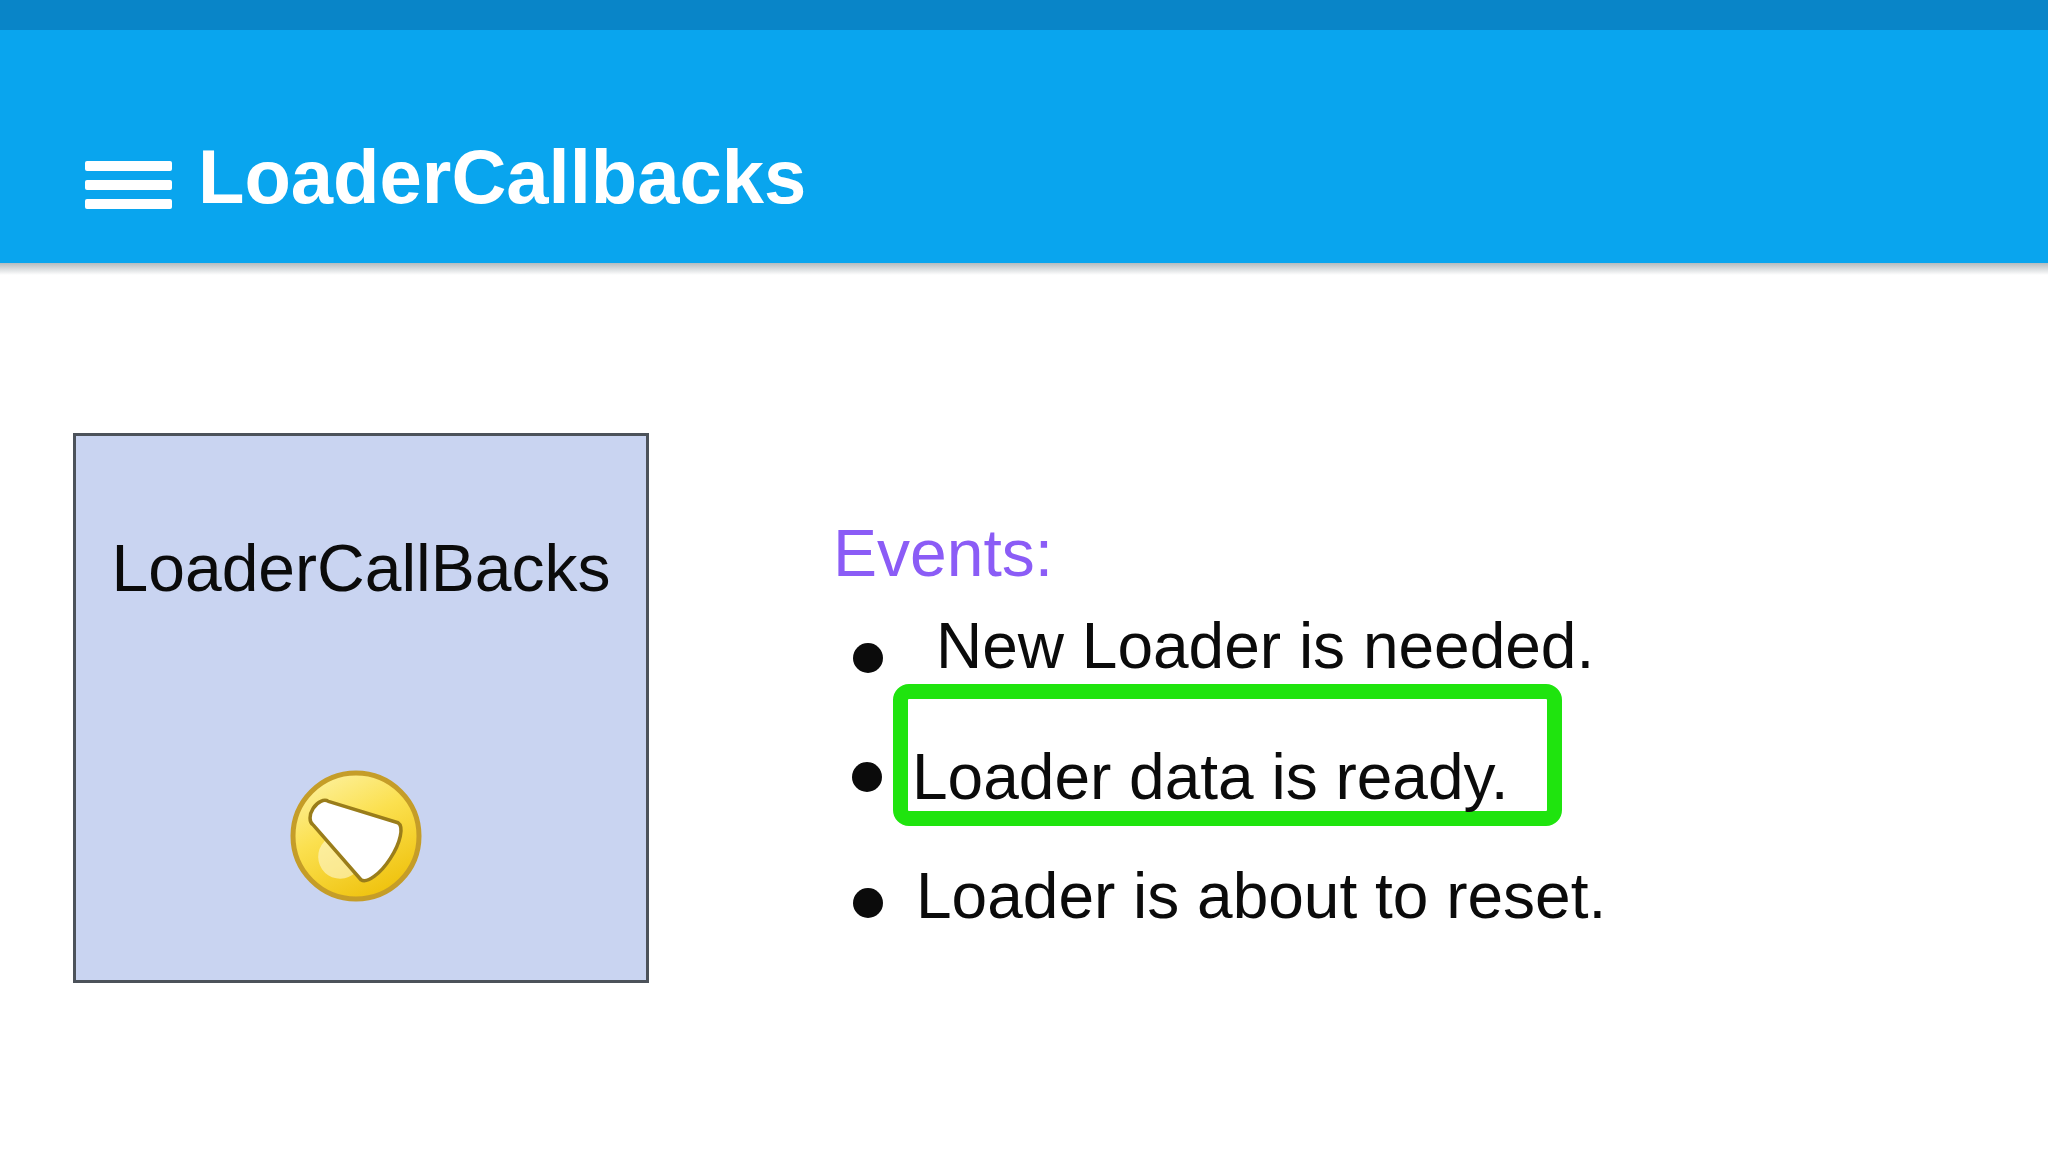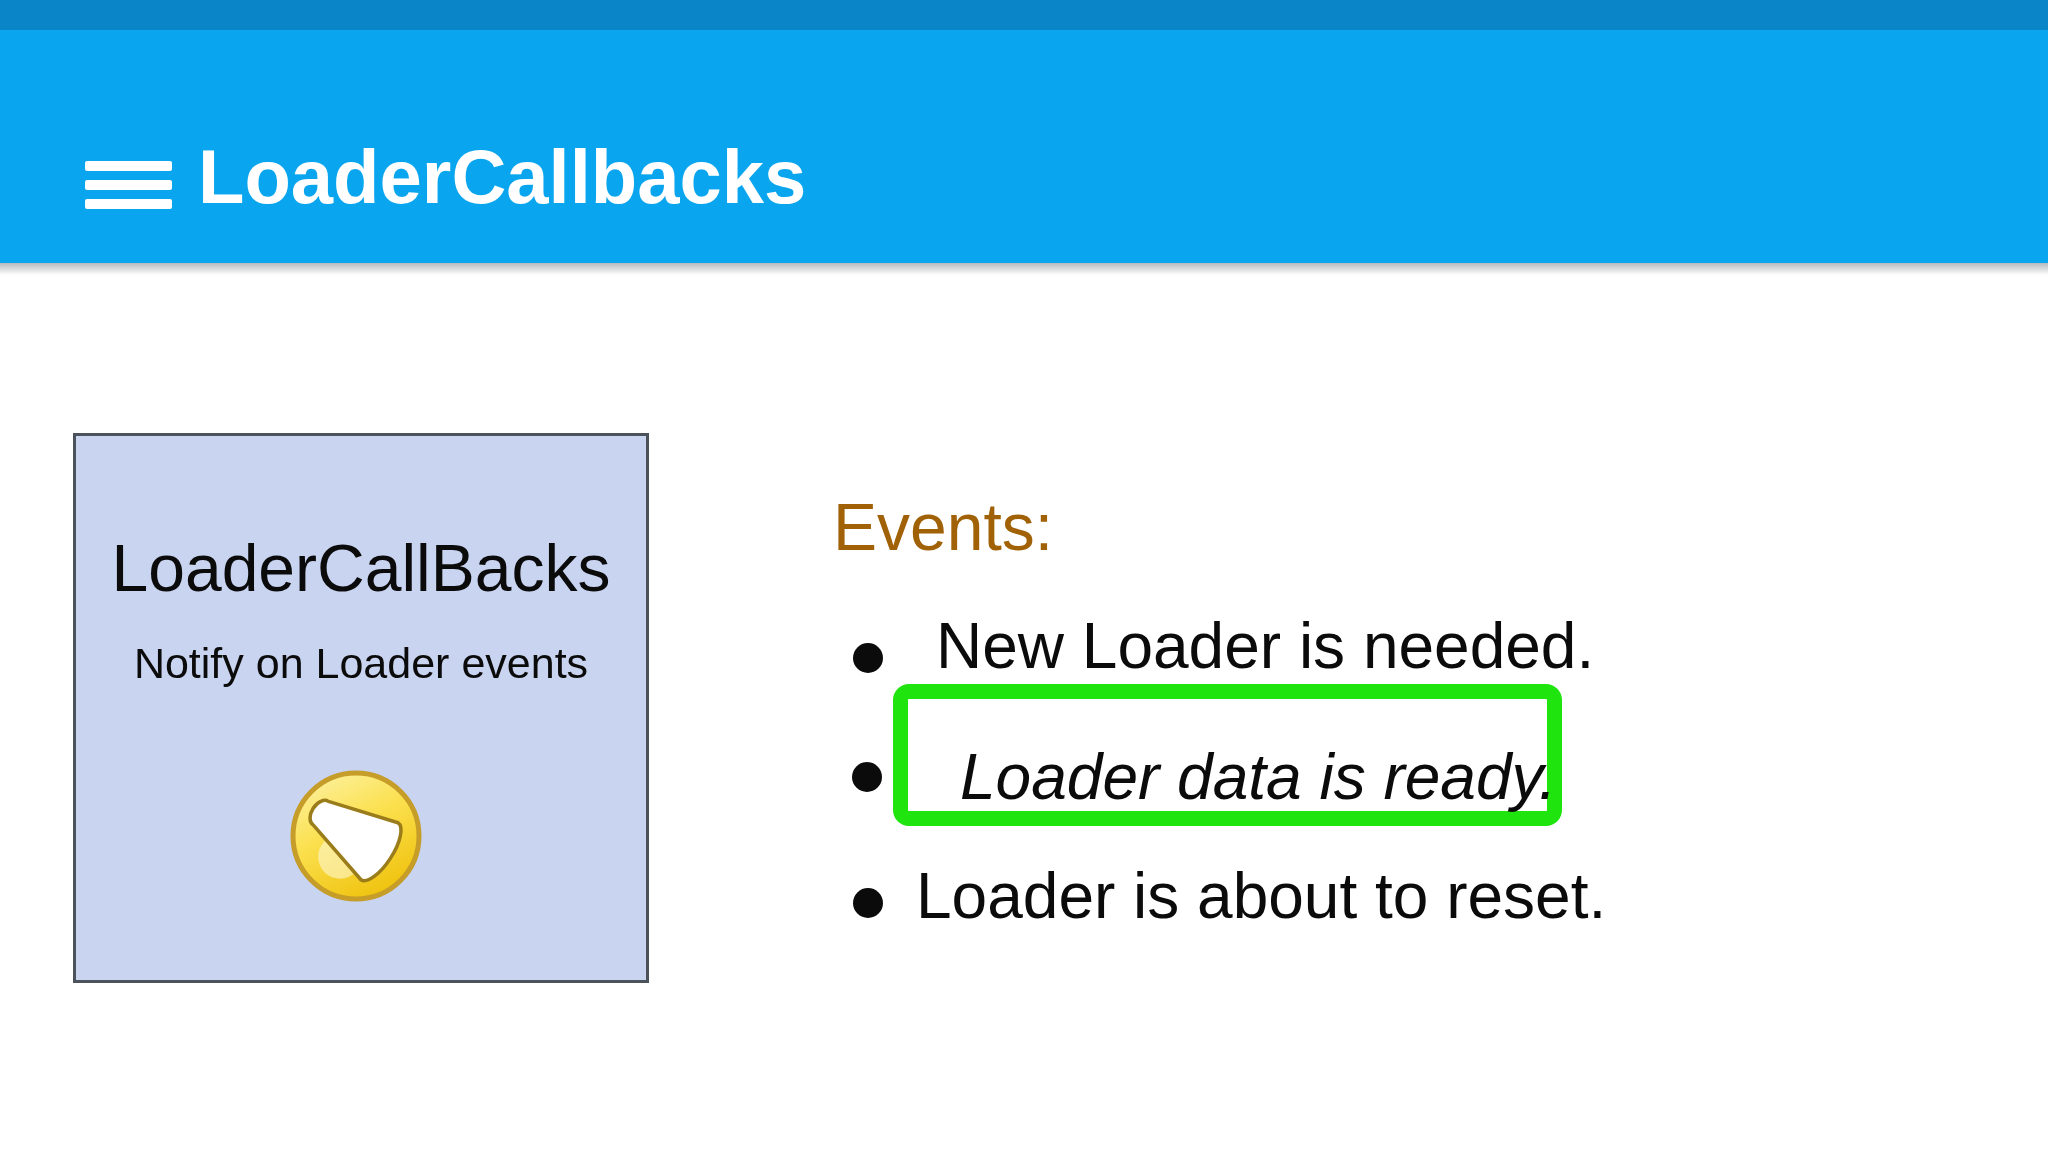--- a/index.html
+++ b/index.html
@@ -97,44 +97,44 @@
   }
   .card-icon {
     position: absolute;
     left: 210px; top: 330px;
     width: 140px; height: 140px;
   }
 
   
   .events-heading {
     position: absolute;
-    left: 833px; top: 494px;
+    left: 833px; top: 520px;
     font-size: 66px;
     line-height: 66px;
-    color: #a16207;
+    color: #8b5cf6;
     white-space: nowrap;
   }
   .dot {
     position: absolute;
     width: 30px; height: 30px;
     border-radius: 50%;
     background: #0b0b0b;
   }
   .dot-1 { left: 853px; top: 643px; }
   .dot-2 { left: 852px; top: 762px; }
   .dot-3 { left: 853px; top: 888px; }
   .bullet-text {
     position: absolute;
     font-size: 64px;
     line-height: 62px;
     color: #0b0b0b;
     white-space: nowrap;
   }
   .text-1 { left: 936px; top: 615px; }
-  .text-2 { left: 960px; top: 746px; font-style: italic; }
+  .text-2 { left: 912px; top: 746px; }
   .text-3 { left: 916px; top: 865px; }
   .highlight-box {
     position: absolute;
     left: 893px; top: 684px;
     width: 669px; height: 142px;
     box-sizing: border-box;
     border: 15px solid #1fe40e;
     border-radius: 16px;
     background: transparent;
   }
@@ -152,21 +152,20 @@
       <span class="bar"></span>
       <span class="bar"></span>
     </button>
     <h1 class="app-title">LoaderCallbacks</h1>
   </header>
 
   <main>
 
     <section class="card">
       <div class="card-title">LoaderCallBacks</div>
-      <div class="card-subtitle">Notify on Loader events</div>
       <svg class="card-icon" viewBox="0 0 140 140" xmlns="http://www.w3.org/2000/svg">
         <defs>
           <linearGradient id="goldGrad" x1="0.15" y1="0" x2="0.65" y2="1">
             <stop offset="0" stop-color="#fdf2a2"></stop>
             <stop offset="0.45" stop-color="#fbe04f"></stop>
             <stop offset="1" stop-color="#efc20d"></stop>
           </linearGradient>
         </defs>
         <circle cx="70" cy="70" r="63" fill="url(#goldGrad)" stroke="#c59d28" stroke-width="5"></circle>
         <g transform="rotate(33 70 70) translate(70 70)">

